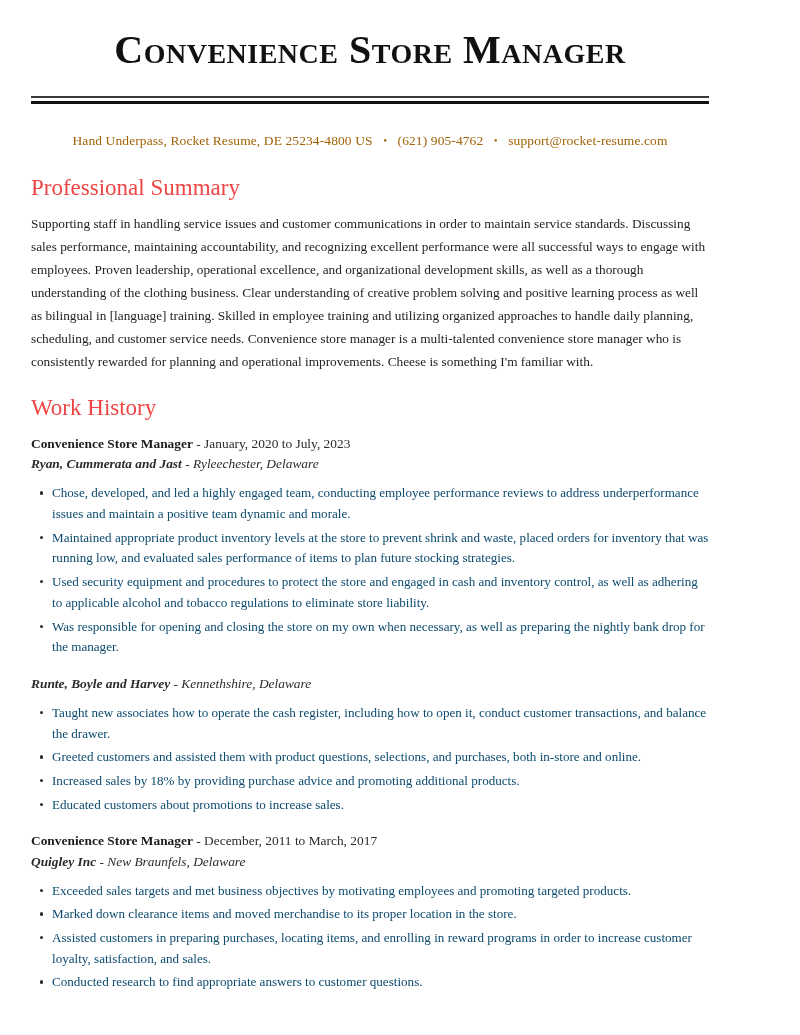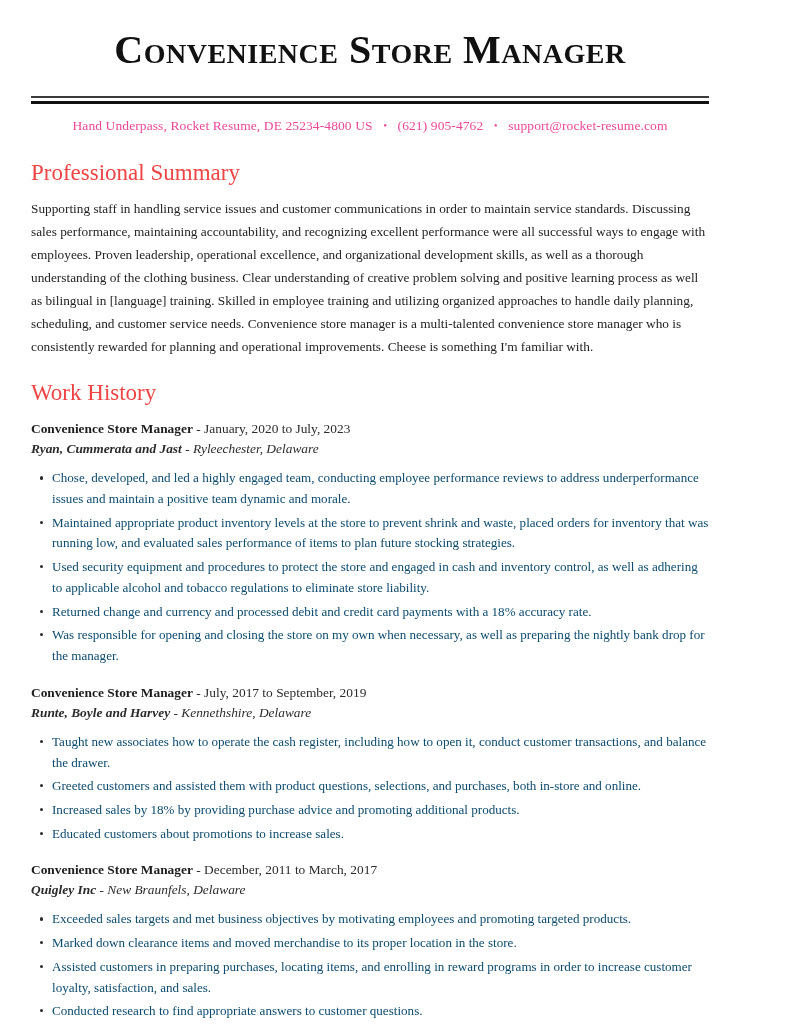--- a/index.html
+++ b/index.html
@@ -48,22 +48,22 @@
     height: 3px;
   }
   .rule-thick {
     height: 3px;
     background: #111111;
     width: 100%;
   }
   .contact-line {
     text-align: center;
     font-size: 13.5px;
-    color: #ec4899;
-    margin-top: 14px;
+    color: #a16207;
+    margin-top: 29px;
     letter-spacing: 0.1px;
   }
   .contact-sep {
     padding: 0 7px;
     font-size: 11px;
     position: relative;
     top: -1px;
   }
 
   
@@ -166,26 +166,24 @@
 
   <h2 class="section-heading" id="section-work">Work History</h2>
   <div id="work-list">
       <div class="job">
         <div class="job-line-1"><span class="job-title">Convenience Store Manager</span><span class="job-dash"> </span><span class="job-dash">-</span><span class="job-dates"> </span><span class="job-dates">January, 2020 to July, 2023</span></div>
         <div class="job-line-2"><span class="job-company">Ryan, Cummerata and Jast</span><span> </span><span>-</span><span> </span><span class="job-location">Ryleechester, Delaware</span></div>
         <ul class="bullets">
           <li>Chose, developed, and led a highly engaged team, conducting employee performance reviews to address underperformance issues and maintain a positive team dynamic and morale.</li>
           <li>Maintained appropriate product inventory levels at the store to prevent shrink and waste, placed orders for inventory that was running low, and evaluated sales performance of items to plan future stocking strategies.</li>
           <li>Used security equipment and procedures to protect the store and engaged in cash and inventory control, as well as adhering to applicable alcohol and tobacco regulations to eliminate store liability.</li>
-          <li>Returned change and currency and processed debit and credit card payments with a 18% accuracy rate.</li>
           <li>Was responsible for opening and closing the store on my own when necessary, as well as preparing the nightly bank drop for the manager.</li>
         </ul>
       </div>
       <div class="job">
-        <div class="job-line-1"><span class="job-title">Convenience Store Manager</span><span class="job-dash"> </span><span class="job-dash">-</span><span class="job-dates"> </span><span class="job-dates">July, 2017 to September, 2019</span></div>
         <div class="job-line-2"><span class="job-company">Runte, Boyle and Harvey</span><span> </span><span>-</span><span> </span><span class="job-location">Kennethshire, Delaware</span></div>
         <ul class="bullets">
           <li>Taught new associates how to operate the cash register, including how to open it, conduct customer transactions, and balance the drawer.</li>
           <li>Greeted customers and assisted them with product questions, selections, and purchases, both in-store and online.</li>
           <li>Increased sales by 18% by providing purchase advice and promoting additional products.</li>
           <li>Educated customers about promotions to increase sales.</li>
         </ul>
       </div>
       <div class="job">
         <div class="job-line-1"><span class="job-title">Convenience Store Manager</span><span class="job-dash"> </span><span class="job-dash">-</span><span class="job-dates"> </span><span class="job-dates">December, 2011 to March, 2017</span></div>

